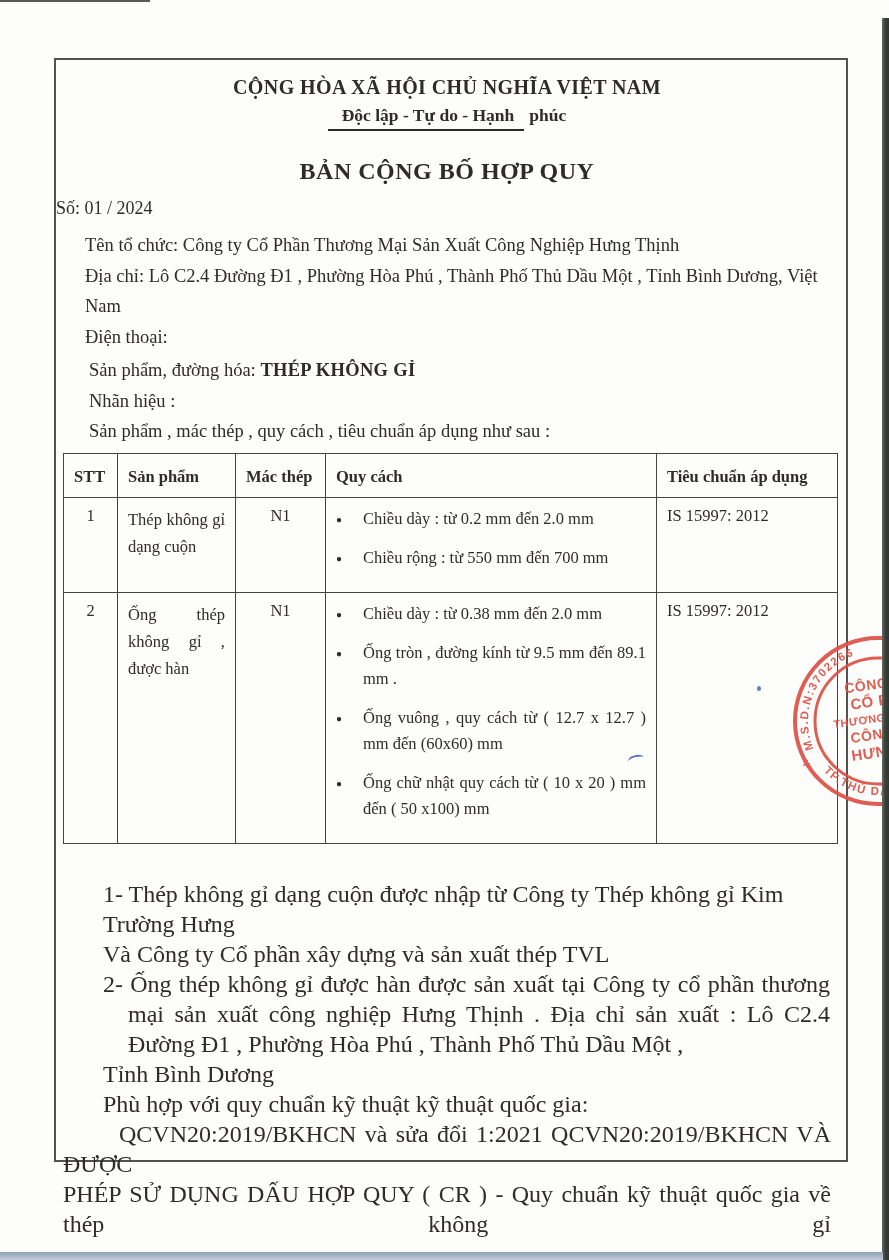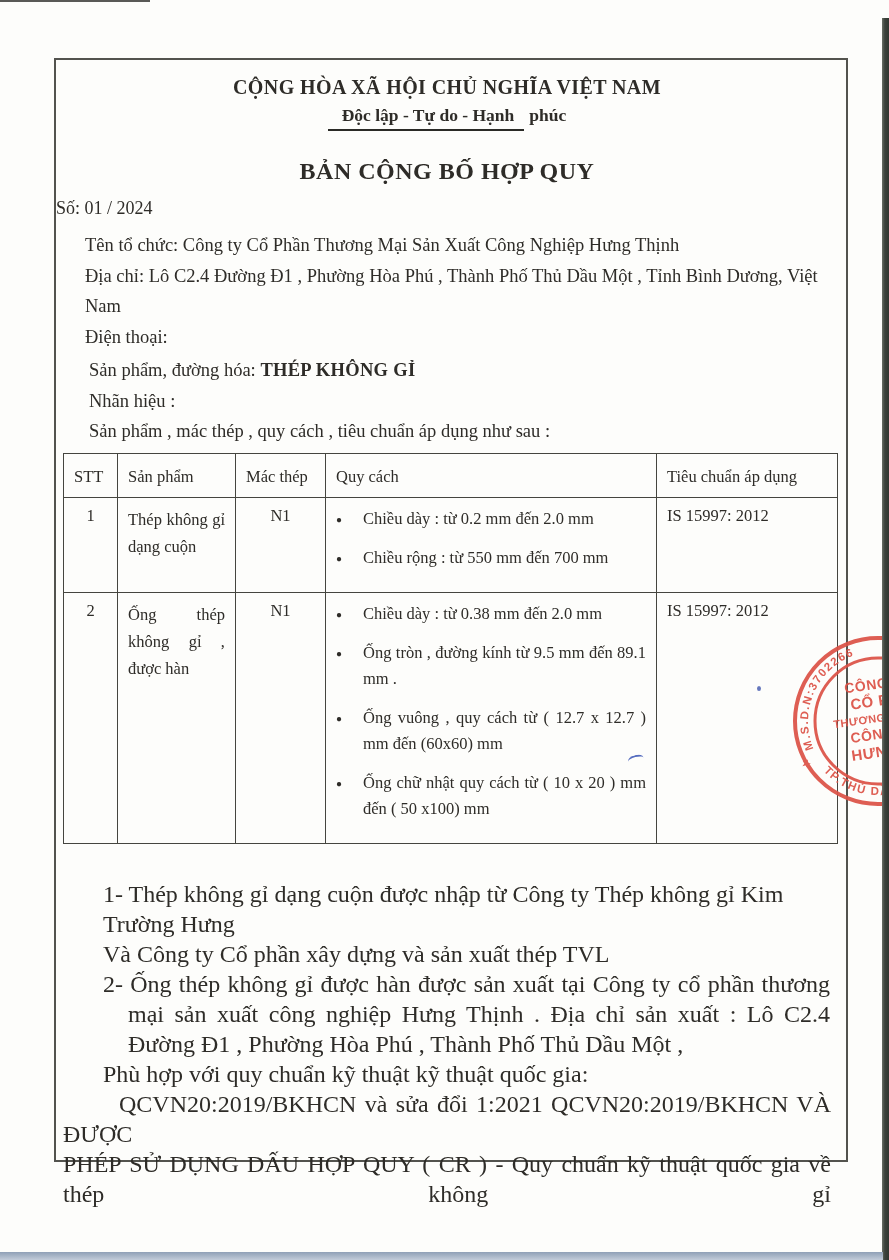--- a/index.html
+++ b/index.html
@@ -40,21 +40,21 @@
 
   
   table.spec{
     border-collapse:collapse;margin:6px 0 0 7px;width:774px;table-layout:fixed;
     font-size:16.5px;
   }
   table.spec th,table.spec td{
     border:1.6px solid #45453f;vertical-align:top;box-sizing:border-box;
     padding:8px 10px;
   }
-  table.spec th{font-weight:normal;text-align:left;height:44px;vertical-align:middle;padding-top:12px;}
+  table.spec th{font-weight:bold;text-align:left;height:44px;vertical-align:middle;padding-top:12px;}
   col.c1{width:54px;}col.c2{width:118px;}col.c3{width:90px;}col.c4{width:331px;}col.c5{width:181px;}
   th.c-stt,td.c-stt{text-align:center;padding-left:2px;padding-right:2px;}
   td.c-stt{padding-top:12px;}
   td.c-prod{padding:12px 11px 0 13px;text-align:justify;line-height:27px;}
   td.c-grade{text-align:center;padding-top:12px;}
   td.c-spec{padding:10px 12px 0 38px;}
   td.c-std{padding:12px 6px 0 12px;}
   tr.row1{height:95px;}
   tr.row2{height:236px;}
   ul.specs{list-style:none;margin:0;padding:0;}
@@ -162,20 +162,21 @@
             </td>
             <td class="c-std">IS 15997: 2012</td>
           </tr>
         </tbody>
       </table>
 
       <div class="notes">
         <p class="note-line">1-  Thép không gỉ dạng cuộn được nhập từ Công ty Thép không gỉ Kim Trường Hưng</p>
         <p class="note-line">Và Công ty Cổ phần xây dựng và sản xuất thép TVL</p>
         <p class="hang">2-  Ống thép không gỉ được hàn được sản xuất tại Công ty cổ phần thương mại sản xuất công nghiệp Hưng Thịnh . Địa chỉ sản xuất : Lô C2.4 Đường Đ1 , Phường Hòa Phú , Thành Phố Thủ Dầu Một ,</p>
+        <p class="note-line">Tỉnh Bình Dương</p>
         <p class="note-line">Phù hợp với quy chuẩn kỹ thuật kỹ thuật quốc gia:</p>
         <p class="reg">
           <span class="rl rl1">QCVN20:2019/BKHCN và sửa đổi 1:2021 QCVN20:2019/BKHCN VÀ ĐƯỢC</span>
           <span class="rl">PHÉP SỬ DỤNG DẤU HỢP QUY ( CR ) -  Quy chuẩn kỹ thuật quốc gia về thép không gỉ</span>
         </p>
       </div>
 
     </div>
   </div>
 

